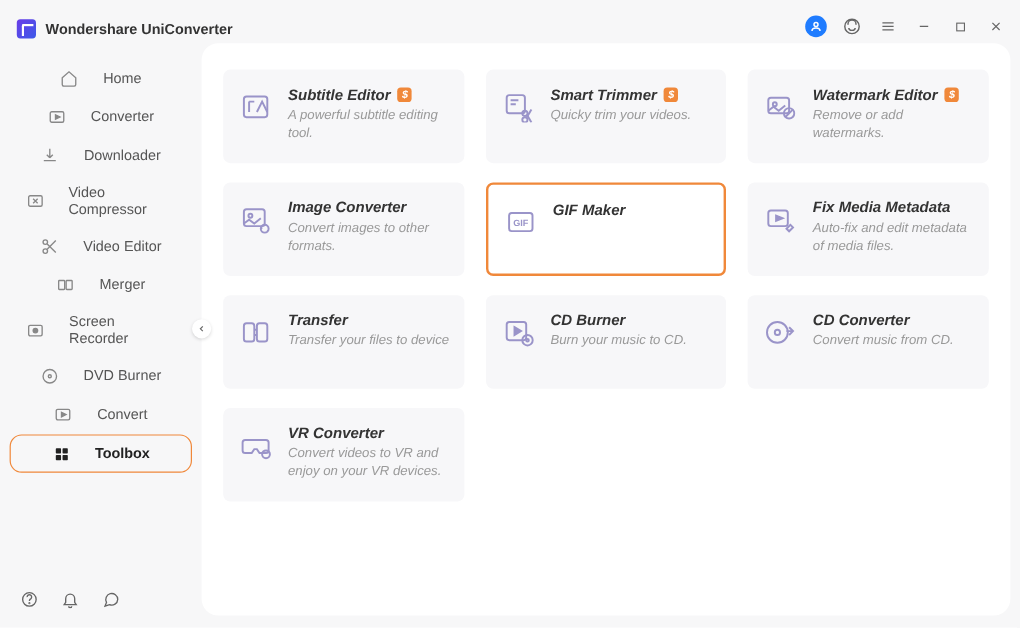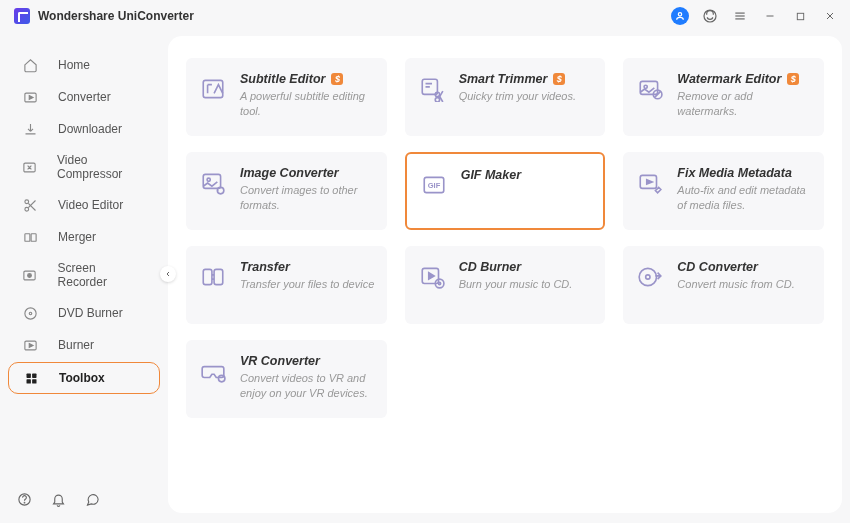--- a/index.html
+++ b/index.html
@@ -1,28 +1,28 @@
 <!DOCTYPE html>
 <html><head>
 <meta charset="utf-8">
 <style>
 * { margin: 0; padding: 0; box-sizing: border-box; font-family: -apple-system, BlinkMacSystemFont, "Segoe UI", Arial, sans-serif; }
 body { width: 850px; height: 523px; background: #f7f7f8; overflow: hidden; }
-.titlebar { height: 32px; display: flex; align-items: center; justify-content: space-between; padding: 0 10px 0 14px; }
+.titlebar { height: 32px; display: flex; align-items: flex-end; justify-content: space-between; padding: 0 10px 0 14px; }
 .title-left { display: flex; align-items: center; gap: 8px; }
 .logo { width: 16px; height: 16px; background: linear-gradient(135deg,#6a3de8,#3d5ae8); border-radius: 3px; position: relative; }
 .logo::after { content:""; position:absolute; left:4px; top:4px; width:8px; height:8px; border:2px solid #fff; border-bottom:none; border-right:none; border-radius:2px 0 0 0; }
 .app-title { font-size: 12px; font-weight: 600; color: #333; }
 .title-ctrl { display: flex; align-items: center; gap: 10px; }
 .icbtn { width: 20px; height: 20px; display:flex; align-items:center; justify-content:center; cursor:pointer; color:#666; }
 .avatar { width:18px; height:18px; border-radius:50%; background:#1f7cff; display:flex; align-items:center; justify-content:center; }
 .main { display:flex; height: calc(523px - 32px); }
 .sidebar { width: 168px; padding: 16px 0 8px 0; display:flex; flex-direction:column; position:relative; }
 .nav { flex:1; }
-.nav-item { display:flex; align-items:center; gap:20px; padding: 7px 14px; font-size: 12px; color:#555; cursor:pointer; border-radius: 10px; margin: 2px 8px; }
+.nav-item { display:flex; align-items:center; gap:20px; padding: 7px 14px; font-size: 12px; color:#555; cursor:pointer; border-radius: 10px; margin: 2px 8px; justify-content: center; }
 .nav-item.active { border:1.5px solid #f0883a; color:#222; font-weight:700; }
 .nav-icon { width:16px; height:16px; display:flex; align-items:center; justify-content:center; color:#888; }
 .nav-item.active .nav-icon { color:#222; }
 .sidebar-bottom { display:flex; gap:14px; padding: 0 14px 6px 14px; color:#777; }
 .collapse { position:absolute; right:-8px; top: 234px; width:16px; height:16px; background:#fff; border-radius:50%; box-shadow:0 1px 3px rgba(0,0,0,.15); display:flex; align-items:center; justify-content:center; font-size:10px; color:#666; cursor:pointer; }
 .content { flex:1; background:#fff; border-radius: 14px; margin: 4px 8px 10px 0; padding: 22px 18px; overflow:auto; }
 .grid { display:grid; grid-template-columns: repeat(3, 1fr); gap: 16px 18px; }
 .card { background:#f7f7f9; border-radius:6px; padding: 14px 12px 14px 14px; display:flex; gap:14px; cursor:pointer; min-height: 78px; }
 .card.selected { background:#fff; border:2px solid #f0883a; }
 .card-icon { width:26px; height:26px; color:#9a94c9; flex-shrink:0; display:flex; align-items:center; justify-content:flex-start; margin-top:4px; }
@@ -157,21 +157,21 @@
           </span>
         <span>DVD Burner</span>
       </div>
       <div class="nav-item">
         <span class="nav-icon">
             <svg width="15" height="15" viewBox="0 0 24 24" fill="none" stroke="currentColor" stroke-width="1.8">
               <rect x="3" y="5" width="18" height="14" rx="2"></rect>
               <polygon points="10,9 16,12 10,15" fill="currentColor"></polygon>
             </svg>
           </span>
-        <span>Burner</span>
+        <span>Convert</span>
       </div>
       <div class="nav-item active">
         <span class="nav-icon">
             <svg width="15" height="15" viewBox="0 0 24 24" fill="currentColor">
               <rect x="4" y="4" width="7" height="7" rx="1"></rect>
               <rect x="13" y="4" width="7" height="7" rx="1"></rect>
               <rect x="4" y="13" width="7" height="7" rx="1"></rect>
               <rect x="13" y="13" width="7" height="7" rx="1"></rect>
             </svg>
           </span>

